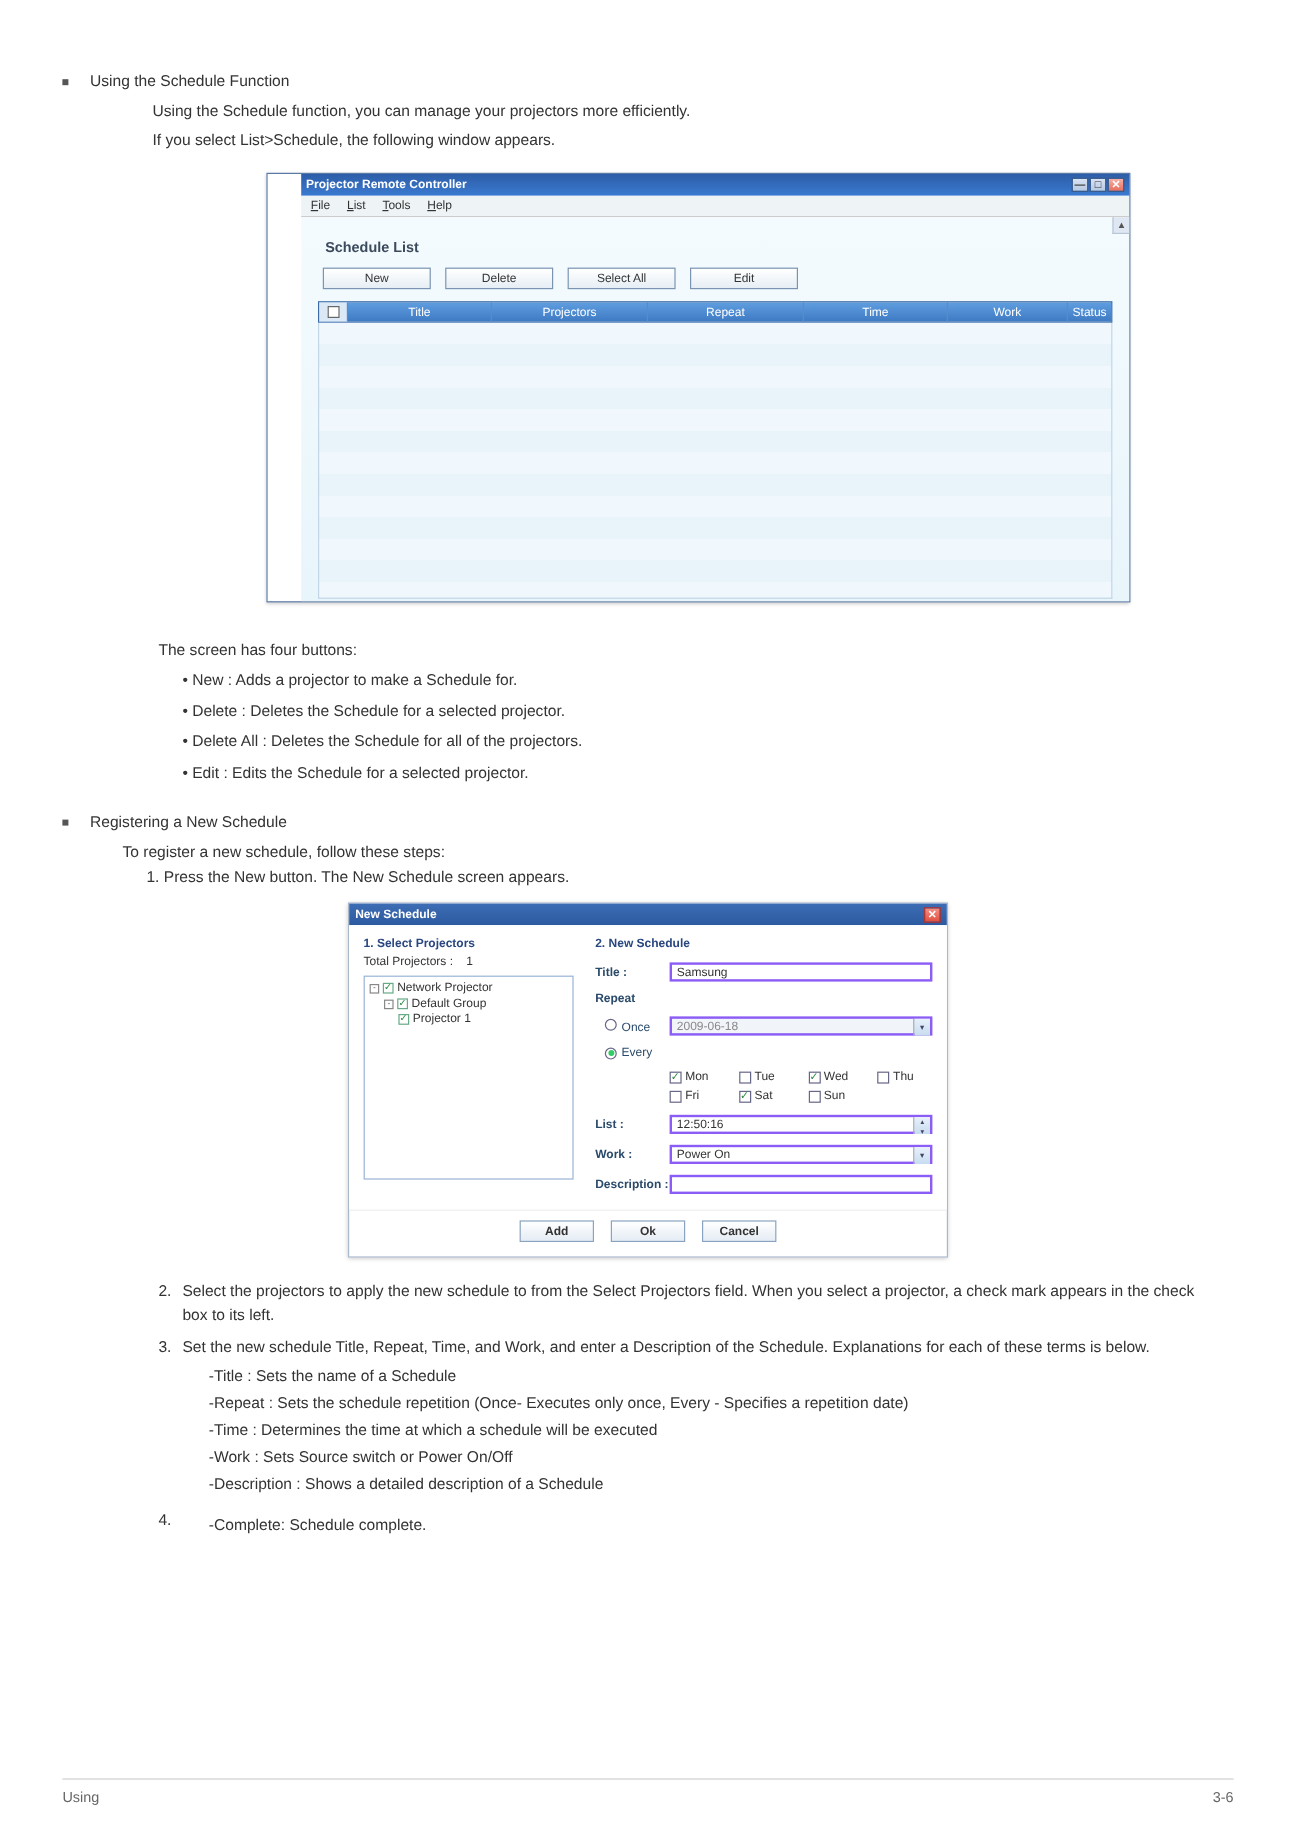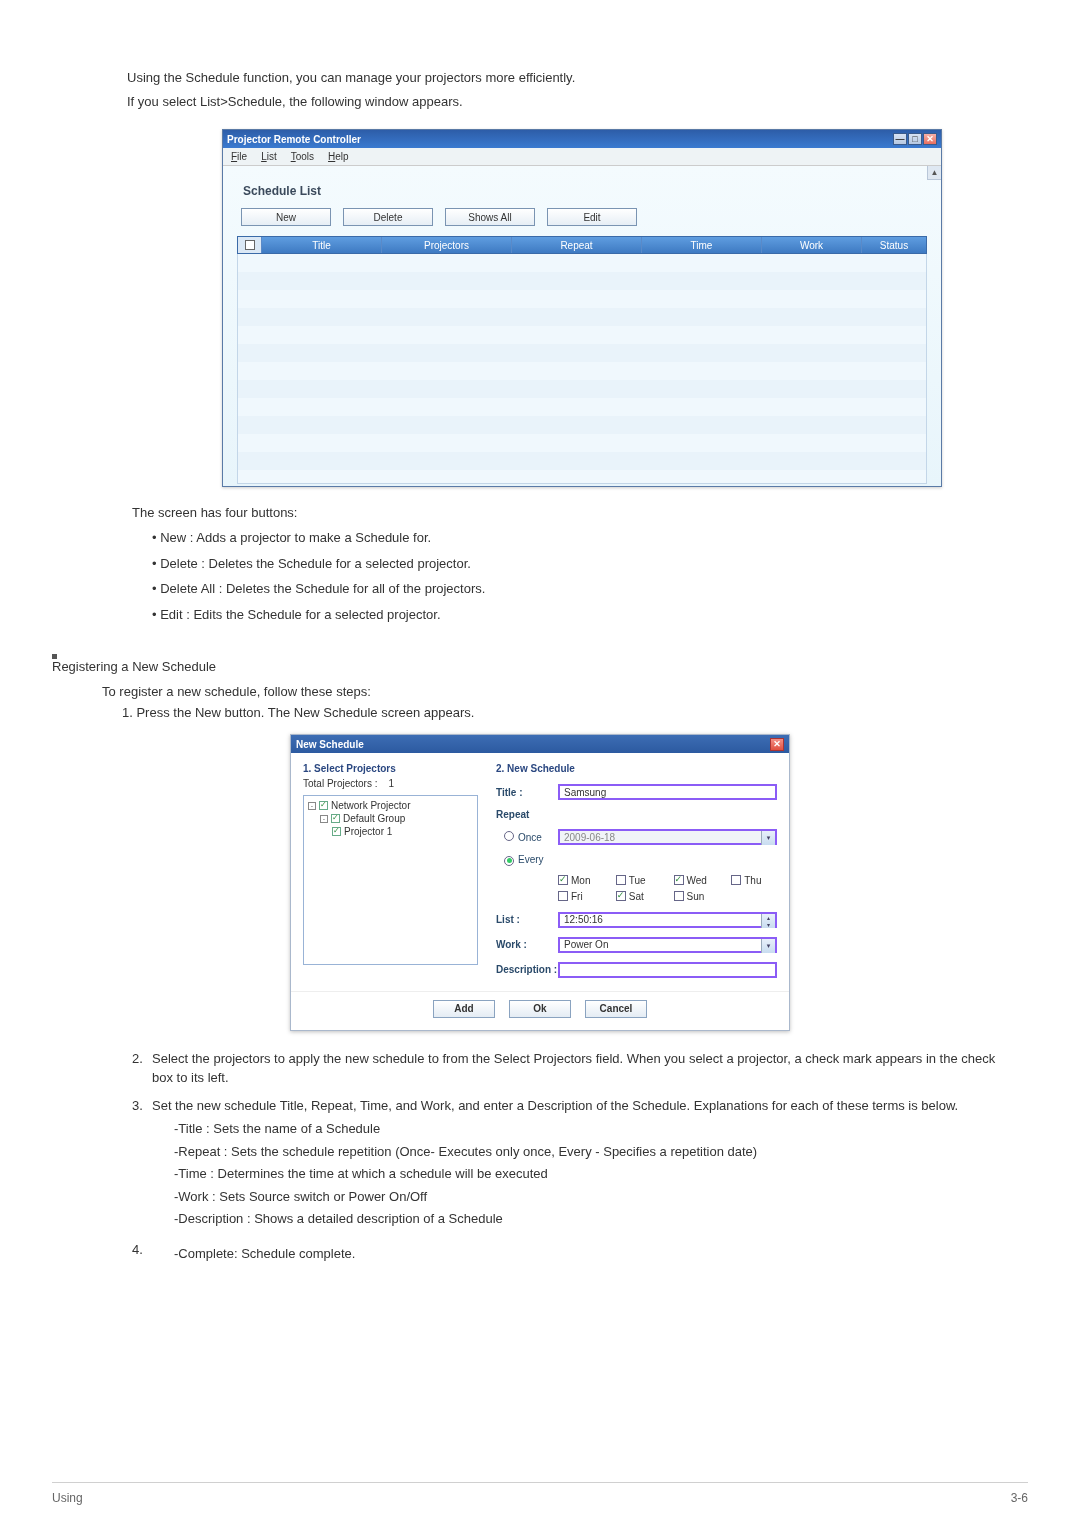--- a/index.html
+++ b/index.html
@@ -14,26 +14,27 @@
   }
   .page { padding: 60px 52px 20px 52px; }
   .bullet-row { display: flex; align-items: flex-start; margin-bottom: 8px; }
   .bullet { width: 5px; height: 5px; background: #555; margin-right: 18px; margin-top: 6px; flex-shrink: 0; }
   .section-title { color: #333; font-size: 13px; }
   .indent-1 { margin-left: 75px; margin-top: 8px; margin-bottom: 4px; line-height: 1.5; }
   .indent-1b { margin-left: 75px; margin-bottom: 4px; line-height: 1.5; }
 
   
   .shot1 {
-    margin: 18px 52px 18px 170px;
+    margin: 18px 52px 32px 170px;
     width: 720px;
     border: 1px solid #5a7aa6;
     font-family: Tahoma, Arial, sans-serif;
     font-size: 10px;
     box-shadow: 0 1px 3px rgba(0,0,0,0.2);
+    padding-left: 28px;
   }
   .titlebar {
     background: linear-gradient(#2d5da8, #3a7ad0);
     color: #fff;
     height: 18px;
     display: flex;
     align-items: center;
     padding: 0 4px;
     font-weight: bold;
     position: relative;
@@ -144,20 +145,24 @@
     justify-content: space-between;
     color: #666;
     font-size: 12px;
   }
 </style>
 </head>
 <body>
 
 <div class="page">
 
+  <div class="bullet-row">
+    <div class="bullet"></div>
+    <div class="section-title">Using the Schedule Function</div>
+  </div>
   <div class="indent-1">Using the Schedule function, you can manage your projectors more efficiently.</div>
   <div class="indent-1b">If you select  List&gt;Schedule, the following window appears.</div>
 
   <div class="shot1">
     <div class="titlebar">
       <div class="titlebar-title">Projector Remote Controller</div>
       <div class="winbtns">
         <div class="winbtn">—</div>
         <div class="winbtn">□</div>
         <div class="winbtn close">✕</div>
@@ -168,21 +173,21 @@
       <span><u>L</u>ist</span>
       <span><u>T</u>ools</span>
       <span><u>H</u>elp</span>
     </div>
     <div class="sched-area">
       <div class="scroll-up">▲</div>
       <div class="sched-heading">Schedule List</div>
       <div class="btnrow">
         <div class="btn3d">New</div>
         <div class="btn3d">Delete</div>
-        <div class="btn3d">Shows All</div>
+        <div class="btn3d">Select All</div>
         <div class="btn3d">Edit</div>
       </div>
       <div class="tablehdr">
         <div class="th chk">
             <div class="cb"></div>
           </div>
         <div class="th title">Title</div>
         <div class="th proj">Projectors</div>
         <div class="th repeat">Repeat</div>
         <div class="th time">Time</div>
@@ -194,21 +199,21 @@
   </div>
 
   <div class="para">The screen has four buttons:</div>
   <div class="sub-bullets">
     <div class="line">• New : Adds a projector to make a Schedule for.</div>
     <div class="line">• Delete : Deletes the Schedule for a selected projector.</div>
     <div class="line">• Delete All : Deletes the Schedule for all of the projectors.</div>
     <div class="line">• Edit : Edits the Schedule for a selected projector.</div>
   </div>
 
-  <div class="bullet-row" style="margin-top:24px;flex-direction:column;">
+  <div class="bullet-row" style="margin-top:24px;">
     <div class="bullet"></div>
     <div class="section-title">Registering a New Schedule</div>
   </div>
   <div class="section2-indent">To register a new schedule, follow these steps:</div>
   <div class="step1">1. Press the New button. The New Schedule screen appears.</div>
 
   <div class="shot2">
     <div class="dlg-titlebar">
       <div class="t">New Schedule</div>
       <div class="dlg-close">✕</div>

